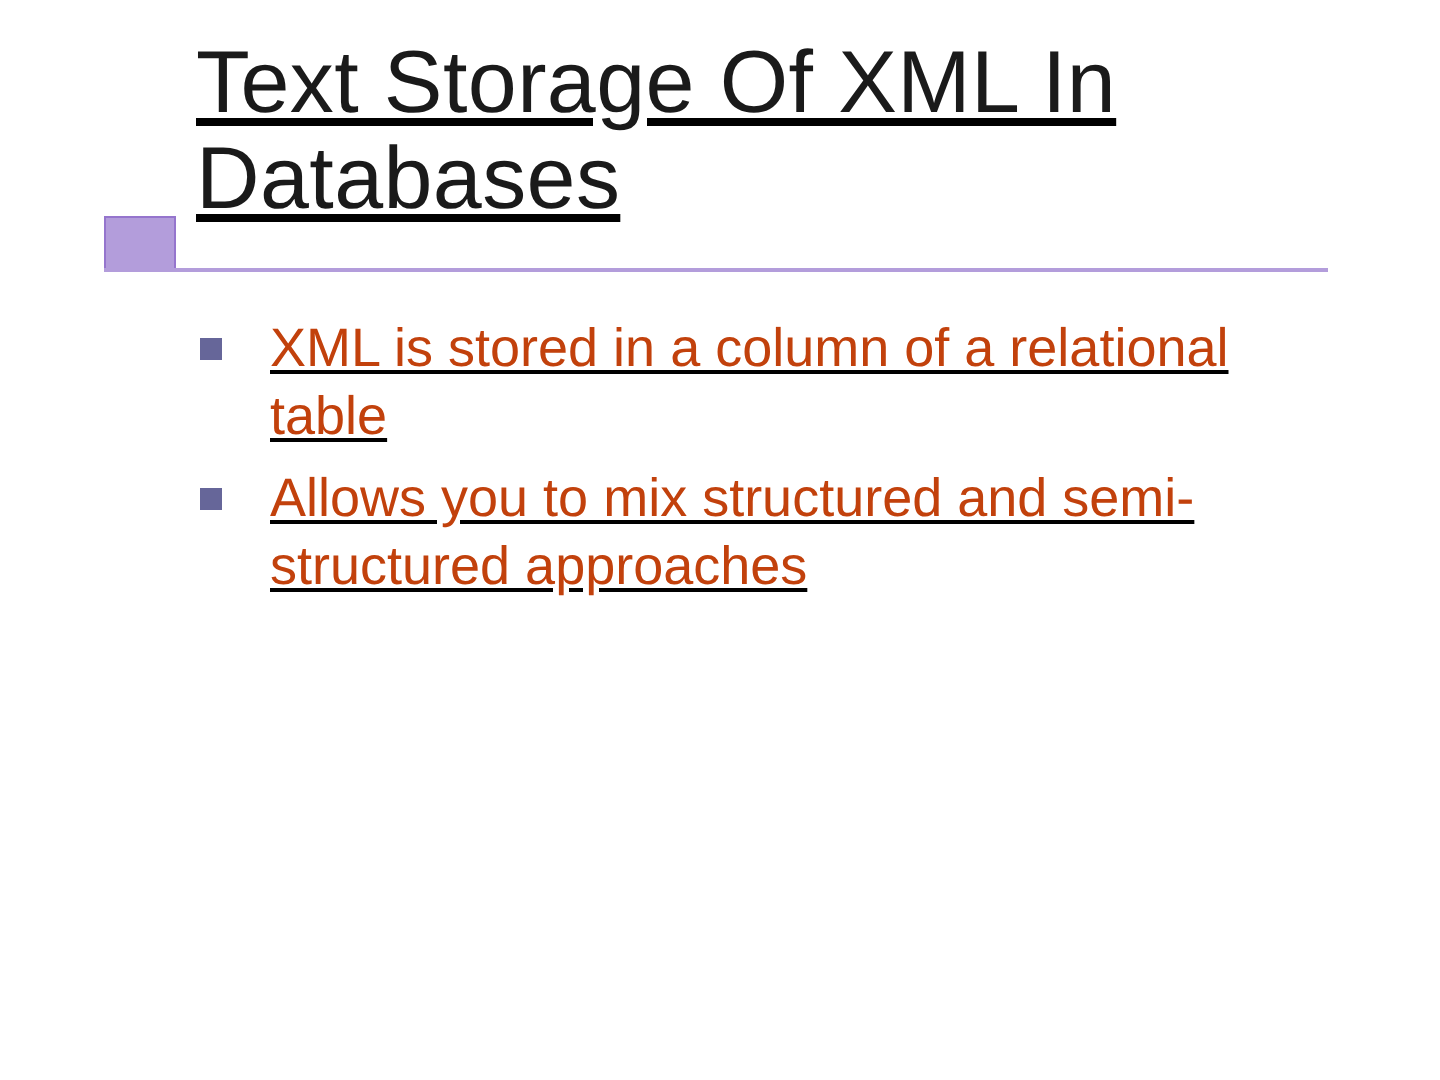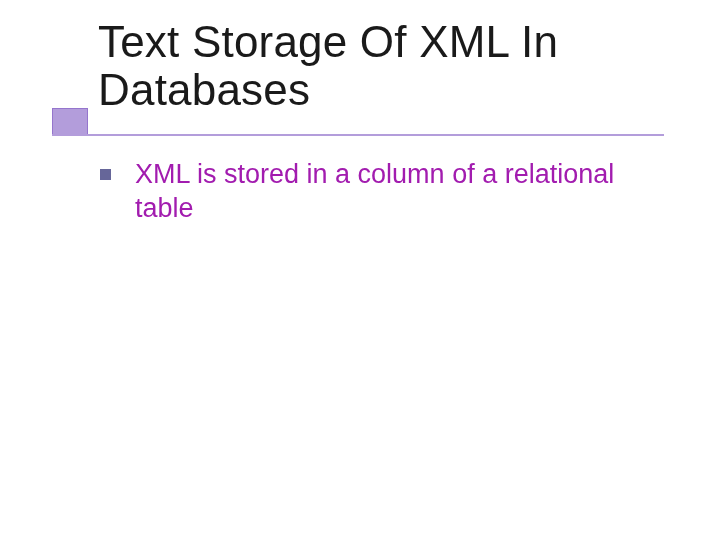--- a/index.html
+++ b/index.html
@@ -4,20 +4,21 @@
 <style>
   * { margin: 0; padding: 0; box-sizing: border-box; }
   html, body { width: 720px; height: 540px; background: #fff; overflow: hidden; }
   body { font-family: Verdana, Geneva, sans-serif; position: relative; }
 
   .slide {
     position: relative;
     width: 720px;
     height: 540px;
     padding: 18px 40px 40px 60px;
+    text-decoration: underline;
   }
 
   .accent-bar {
     position: absolute;
     left: 52px;
     top: 108px;
     width: 36px;
     height: 28px;
     background: #b39ddb;
     border: 1px solid #9575cd;
@@ -55,21 +56,21 @@
     flex: 0 0 auto;
     width: 11px;
     height: 11px;
     background: #666699;
     margin-top: 12px;
     margin-right: 24px;
   }
   .bullet-text {
     font-size: 27px;
     line-height: 1.28;
-    color: #a21caf;
+    color: #c2410c;
     font-weight: 400;
     max-width: 540px;
   }
 </style>
 </head>
 <body>
 
 <div class="slide">
 
   <h1 class="title">Text Storage Of XML In Databases</h1>
@@ -77,16 +78,20 @@
   <div class="accent-bar"></div>
   <div class="accent-line"></div>
 
   <div class="body">
 
     <div class="bullet-row">
       <div class="bullet"></div>
       <div class="bullet-text">XML is stored in a column of a relational table</div>
     </div>
 
+    <div class="bullet-row">
+      <div class="bullet"></div>
+      <div class="bullet-text">Allows you to mix structured and semi-structured approaches</div>
+    </div>
 
 
   </div>
 </div>
 
 </body></html>

